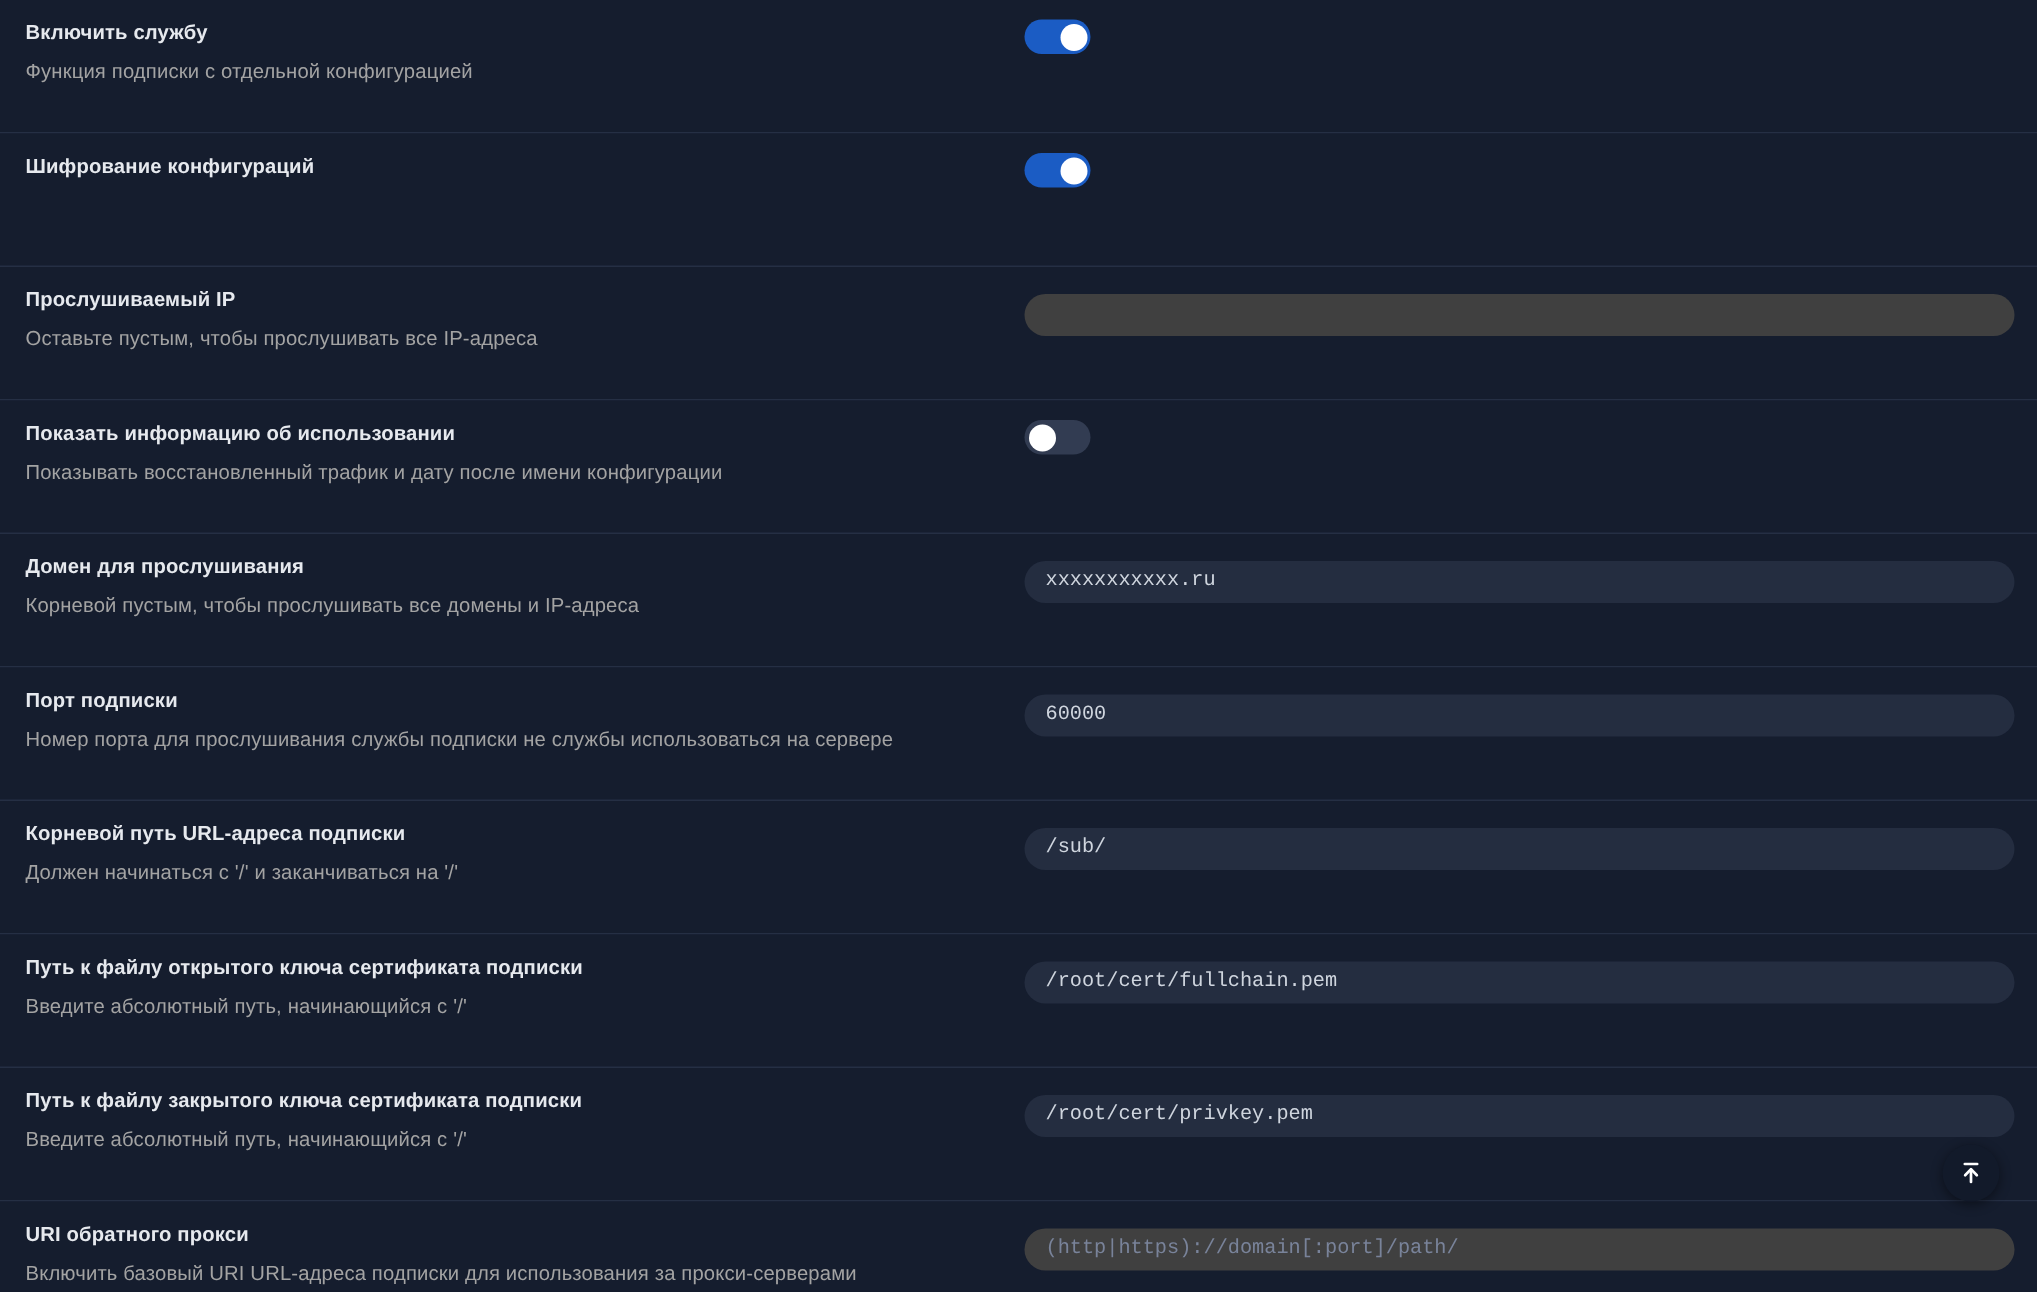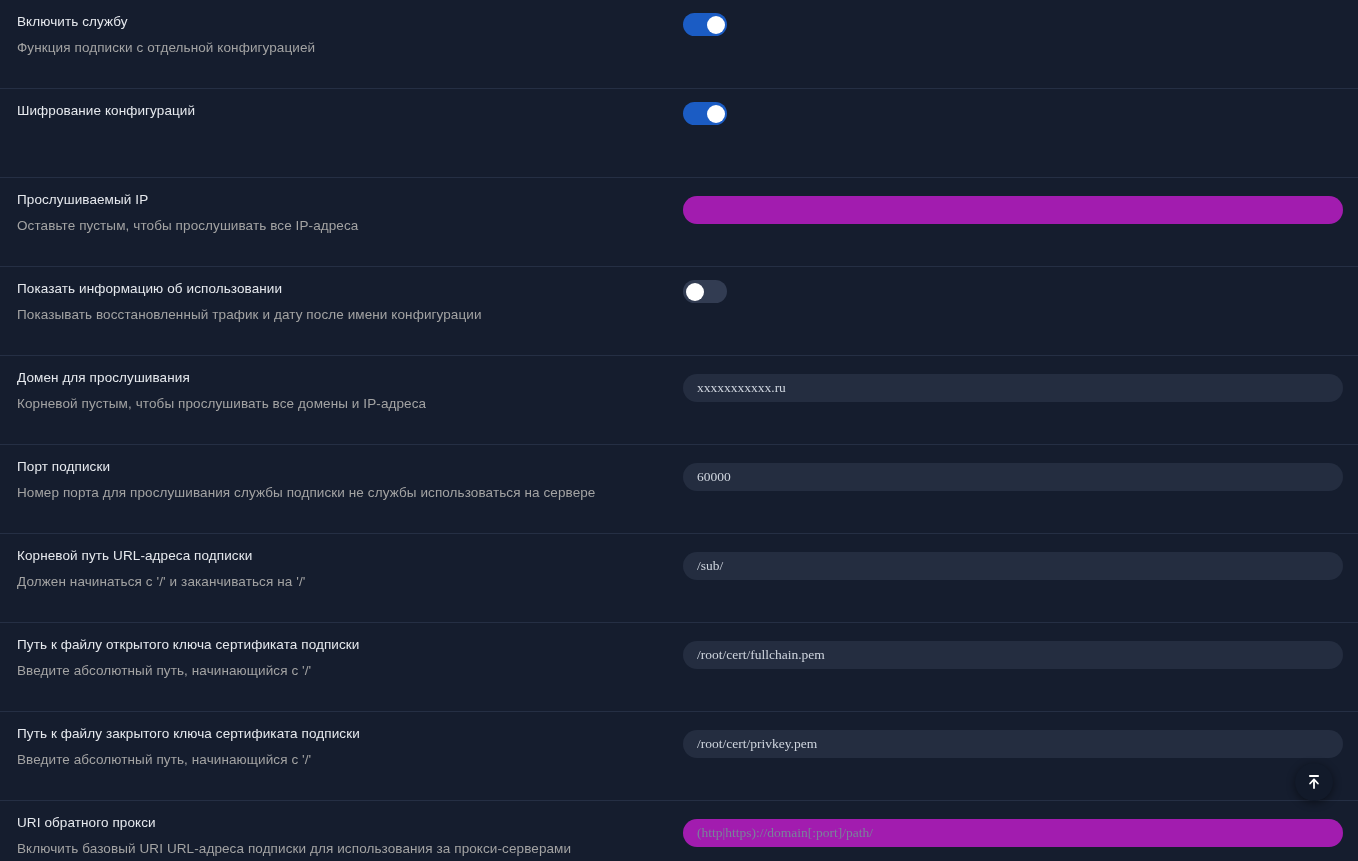--- a/index.html
+++ b/index.html
@@ -49,21 +49,21 @@
 
   .row-right {
     flex: 1 1 auto;
     display: flex;
     align-items: flex-start;
     padding-top: 13px;
   }
 
   .row-title {
     font-size: 13.5px;
-    font-weight: normal;
+    font-weight: bold;
     color: #e6e9ee;
     line-height: 18px;
     letter-spacing: 0.1px;
     white-space: nowrap;
   }
 
   .row-desc {
     margin-top: 8px;
     font-size: 13.5px;
     font-weight: normal;
@@ -106,31 +106,31 @@
 
   
   .input-pill {
     width: 660px;
     height: 28px;
     border-radius: 14px;
     background: #242d40;
     border: none;
     outline: none;
     color: #cfd5de;
-    font-family: Liberation Serif, serif;
+    font-family: Liberation Mono, monospace;
     font-size: 13.5px;
     line-height: 28px;
     padding: 0 14px;
     display: block;
   }
   .input-pill::placeholder {
     color: #79839a;
     opacity: 1;
   }
-  .input-pill.empty { background: #a21caf; }
+  .input-pill.empty { background: #404040; }
 
   .input-holder {
     padding-left: 0px;
   }
 
   
   .row-toggle .row-right { padding-top: 13px; }
   .row-field  .row-right { padding-top: 18px; }
 
   

